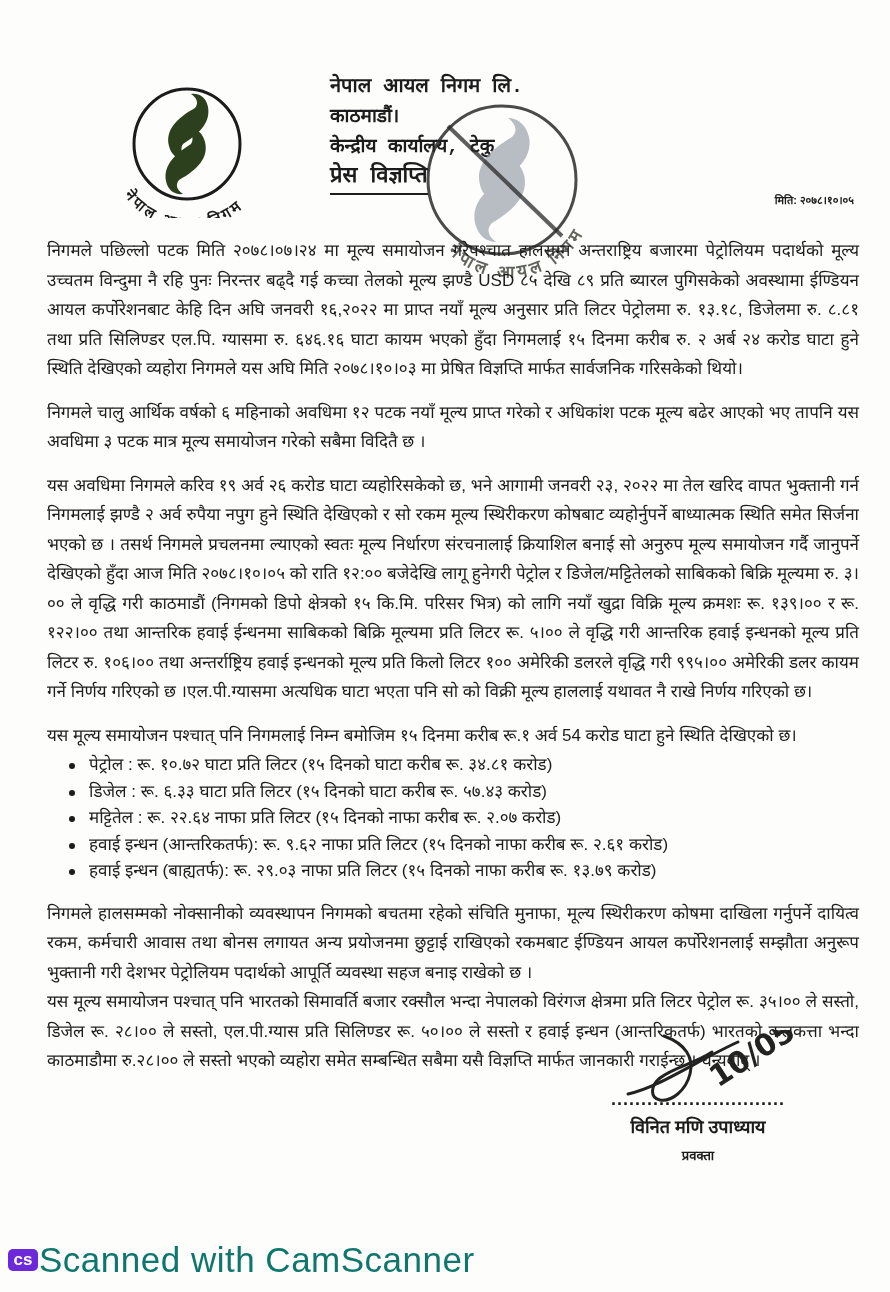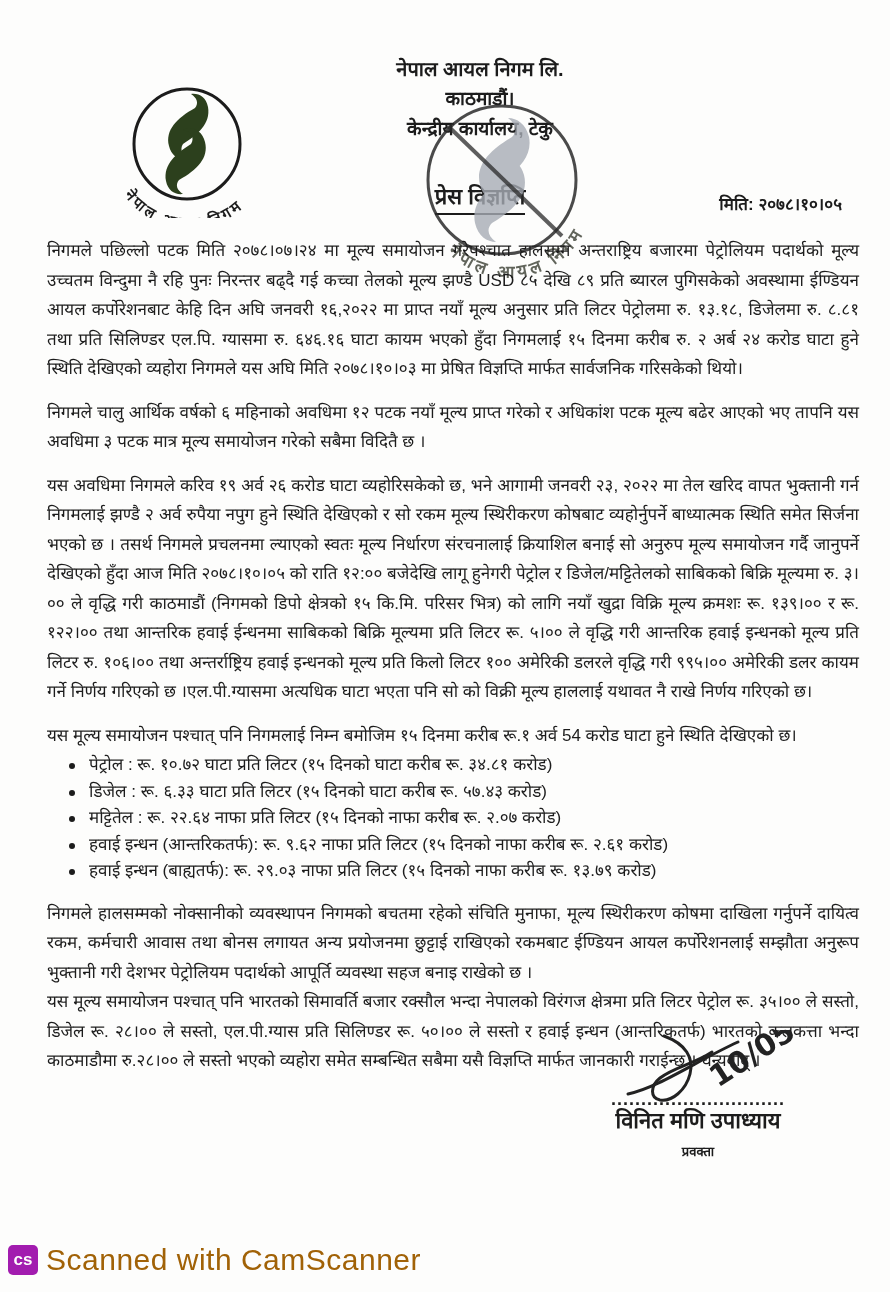--- a/index.html
+++ b/index.html
@@ -11,31 +11,31 @@
   .page{
     position:relative;
     width:890px;height:1292px;
     background:#fdfdfc;
     color:#1c1c1c;
     overflow:hidden;
   }
   
   .logo-wrap{position:absolute;left:103px;top:86px;width:165px;height:132px;}
   .header-center{
-    position:absolute;left:330px;top:54px;width:300px;
-    text-align:center;line-height:30px;font-weight:600;font-size:19px;
+    position:absolute;left:330px;top:72px;width:300px;
+    text-align:left;line-height:30px;font-weight:600;font-size:19px;font-family:Liberation Mono, monospace;
   }
   .header-center .org{font-size:20px;}
   .release-title{
-    display:inline-block;margin-top:38px;font-size:22px;font-weight:700;
+    display:inline-block;font-size:22px;font-weight:700;
     border-bottom:2.5px solid #1c1c1c;padding-bottom:1px;
   }
   .stamp{position:absolute;left:390px;top:88px;width:235px;height:230px;pointer-events:none;}
   .date-line{
-    position:absolute;right:48px;top:192px;font-size:17px;font-weight:600;
+    position:absolute;right:36px;top:192px;font-size:11px;font-weight:600;
   }
   
   .doc-body{
     position:absolute;left:47px;top:236px;width:812px;
     font-size:17px;line-height:29.5px;text-align:justify;
   }
   .doc-body p{margin:0;}
   .gap-s{height:14px;}
   .bullet-list{margin:2px 0 0 0;padding:0;list-style:none;}
   .bullet-list li{
@@ -44,34 +44,34 @@
   .bullet-list li::before{
     content:"";position:absolute;left:22px;top:11px;width:6px;height:6px;
     border-radius:50%;background:#1c1c1c;
   }
   
   .sig-block{
     position:absolute;right:62px;top:1030px;width:260px;text-align:center;
   }
   .sig-scribble{position:relative;width:260px;height:78px;}
   .sig-dots{font-size:18px;font-weight:700;letter-spacing:1px;line-height:10px;margin-top:-14px;}
-  .sig-name{font-size:22px;font-weight:700;}
+  .sig-name{font-size:18px;font-weight:700;margin-top:10px;}
   .sig-title{font-size:13px;font-weight:600;margin-top:8px;}
   
   .scanner-bar{
     position:absolute;left:0;bottom:8px;width:100%;height:48px;
     display:flex;align-items:center;
   }
   .cs-badge{
-    width:30px;height:30px;margin-left:8px;border-radius:5px;
-    background:#a21caf;display:flex;align-items:center;justify-content:center;
+    width:30px;height:22px;margin-left:8px;border-radius:5px;
+    background:#6d28d9;display:flex;align-items:center;justify-content:center;
     color:#fdfdfc;font-weight:700;font-size:17px;text-transform:lowercase;
   }
   .scanner-text{
-    margin-left:8px;color:#a16207;font-size:30px;font-weight:400;letter-spacing:.5px;
+    margin-left:1px;color:#0f766e;font-size:35px;font-weight:400;letter-spacing:.5px;
   }
 </style>
 </head>
 <body>
 
 <div class="page">
 
   <div class="logo-wrap">
     <svg width="165" height="132" viewBox="0 0 165 132">
       <ellipse cx="84" cy="58" rx="53" ry="55" fill="none" stroke="#1c1c1c" stroke-width="3"></ellipse>

